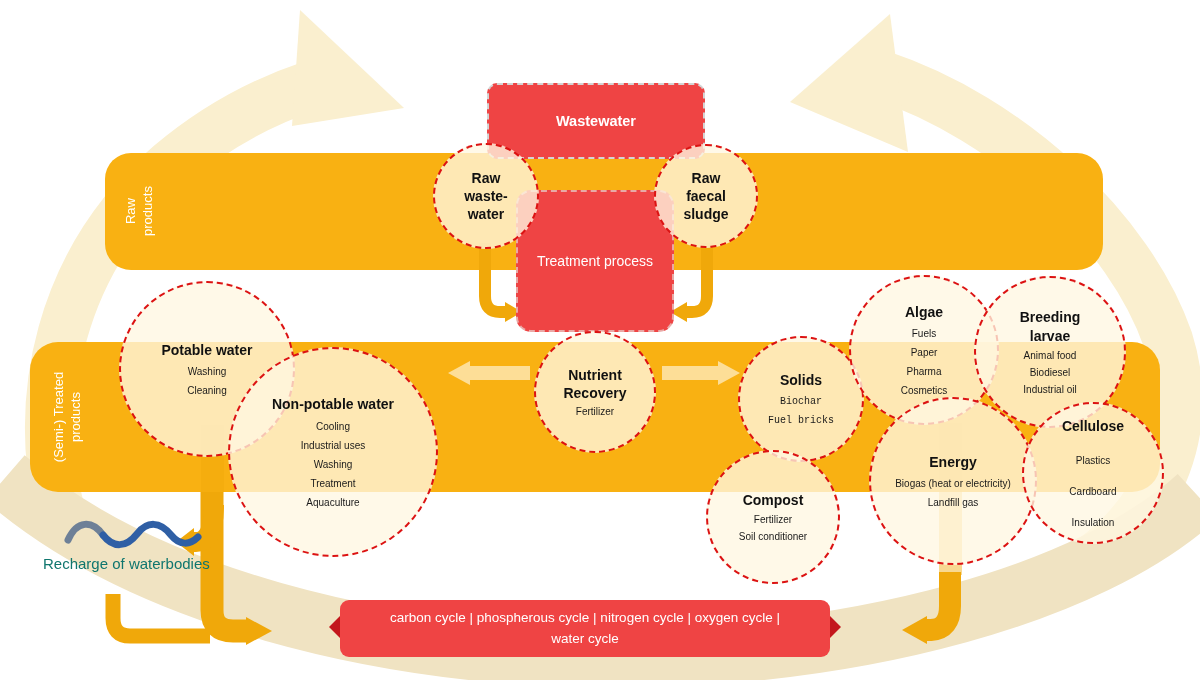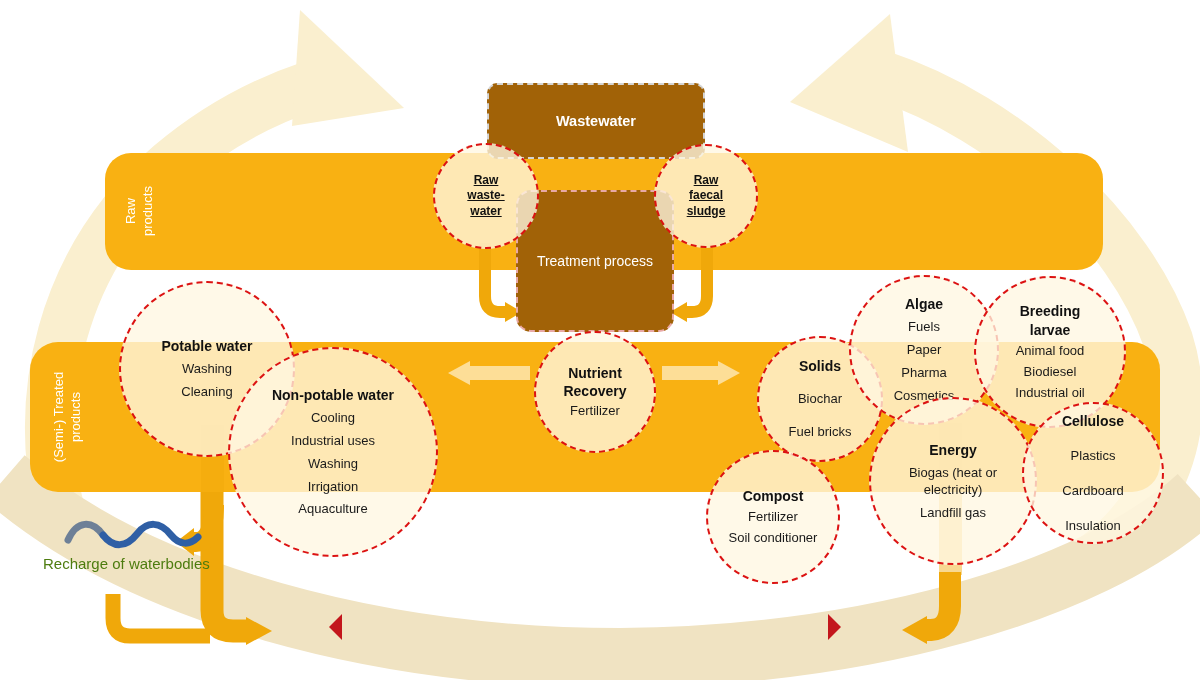--- a/index.html
+++ b/index.html
@@ -18,21 +18,21 @@
   .band-label{
     position:absolute;z-index:2;color:#fff;font-size:13px;line-height:1.3;
     text-align:center;white-space:pre-line;display:flex;align-items:center;justify-content:center;
     transform:rotate(-90deg);
   }
   .band-label.raw{left:85px;top:189px;width:110px;height:44px;}
   .band-label.treated{left:3px;top:395px;width:130px;height:44px;}
 
   
   .redbox{
-    position:absolute;background:#a16207;color:#fff;z-index:3;
+    position:absolute;background:#ef4444;color:#fff;z-index:3;
     display:flex;align-items:center;justify-content:center;text-align:center;
     box-sizing:border-box;
   }
   .wastewater{left:487px;top:83px;width:218px;height:76px;border-radius:10px;
     border:2px dashed #D4D4D4;font-weight:700;font-size:14.5px;}
   .treatment{left:516px;top:190px;width:158px;height:142px;border-radius:15px;
     border:2px dashed #E9A9A6;font-size:14px;}
   .cyclebox{left:340px;top:600px;width:490px;height:57px;border-radius:9px;
     font-size:13.5px;line-height:1.55;flex-direction:column;padding:0 8px;}
   .cycle-tab{position:absolute;width:13px;height:26px;background:#C3161C;z-index:2;}
@@ -40,42 +40,42 @@
   .cycle-tab.r{left:828px;top:614px;clip-path:polygon(0 0,100% 50%,0 100%);}
 
   
   .circle{
     position:absolute;border-radius:50%;border:2px dashed #DC1212;
     background:rgba(255,247,226,0.78);z-index:4;box-sizing:border-box;
     display:flex;flex-direction:column;align-items:center;justify-content:center;
     text-align:center;
   }
   .c-title{font-weight:700;font-size:14px;line-height:1.3;color:#111;white-space:pre-line;}
-  .c-item{font-size:13px;line-height:1.3;margin-top:6px;color:#1a1a1a;max-width:88%;}
+  .c-item{font-size:10px;line-height:1.3;margin-top:6px;color:#1a1a1a;max-width:88%;}
   .c-rawww{left:433px;top:143px;width:106px;height:106px;}
   .c-rawfs{left:654px;top:144px;width:104px;height:104px;}
-  .c-rawww .c-title,.c-rawfs .c-title{font-size:12px;text-decoration:underline;}
+  .c-rawww .c-title,.c-rawfs .c-title{font-size:14px;}
   .c-potable{left:119px;top:281px;width:176px;height:176px;}
   .c-nonpotable{left:228px;top:347px;width:210px;height:210px;}
   .c-nutrient{left:534px;top:331px;width:122px;height:122px;}
   .c-nutrient .c-item{margin-top:3px;}
-  .c-solids{left:757px;top:336px;width:126px;height:126px;}
-  .c-solids .c-item{margin-top:16px;}
+  .c-solids{left:738px;top:336px;width:126px;height:126px;}
+  .c-solids .c-item{margin-top:6px;font-family:Liberation Mono, monospace;}
   .c-algae{left:849px;top:275px;width:150px;height:150px;text-align:center;}
   .c-larvae{left:974px;top:276px;width:152px;height:152px;}
   .c-larvae .c-item{margin-top:4px;}
   .c-compost{left:706px;top:450px;width:134px;height:134px;}
   .c-compost .c-item{margin-top:4px;}
   .c-energy{left:869px;top:397px;width:168px;height:168px;}
   .c-cellulose{left:1022px;top:402px;width:142px;height:142px;}
   .c-cellulose .c-item{margin-top:18px;}
 
   
   .recharge-label{position:absolute;left:43px;top:555px;width:220px;z-index:2;
-    font-size:15px;color:#4d7c0f;}
+    font-size:15px;color:#0f766e;}
   .wave-wrap{position:absolute;left:62px;top:508px;z-index:2;}
 </style>
 </head>
 <body>
 
 <div class="stage">
 
   <svg class="layer bg" viewBox="0 0 1200 680">
     <path d="M62 520 C 30 400 60 260 170 165 C 215 127 262 102 310 86" stroke="#FAEFCF" stroke-width="50" fill="none"></path>
     <polygon points="300,10 404,108 292,126" fill="#FAEFCF"></polygon>
@@ -117,20 +117,24 @@
   </svg>
 
   <div class="redbox wastewater">
     <span>Wastewater</span>
   </div>
   <div class="redbox treatment">
     <span>Treatment process</span>
   </div>
   <div class="cycle-tab l"></div>
   <div class="cycle-tab r"></div>
+  <div class="redbox cyclebox">
+    <span>carbon cycle |  phospherous cycle |  nitrogen cycle |  oxygen cycle |</span>
+    <span>water cycle</span>
+  </div>
 
   <div class="circle c-rawww">
     <div class="c-title">Raw
 waste-
 water</div>
   </div>
   <div class="circle c-rawfs">
     <div class="c-title">Raw
 faecal
 sludge</div>
@@ -138,21 +142,21 @@
   <div class="circle c-potable">
     <div class="c-title">Potable water</div>
     <div class="c-item">Washing</div>
     <div class="c-item">Cleaning</div>
   </div>
   <div class="circle c-nonpotable">
     <div class="c-title">Non-potable water</div>
     <div class="c-item">Cooling</div>
     <div class="c-item">Industrial uses</div>
     <div class="c-item">Washing</div>
-    <div class="c-item">Irrigation</div>
+    <div class="c-item">Treatment</div>
     <div class="c-item">Aquaculture</div>
   </div>
   <div class="circle c-nutrient">
     <div class="c-title">Nutrient
 Recovery</div>
     <div class="c-item">Fertilizer</div>
   </div>
   <div class="circle c-solids">
     <div class="c-title">Solids</div>
     <div class="c-item">Biochar</div>

